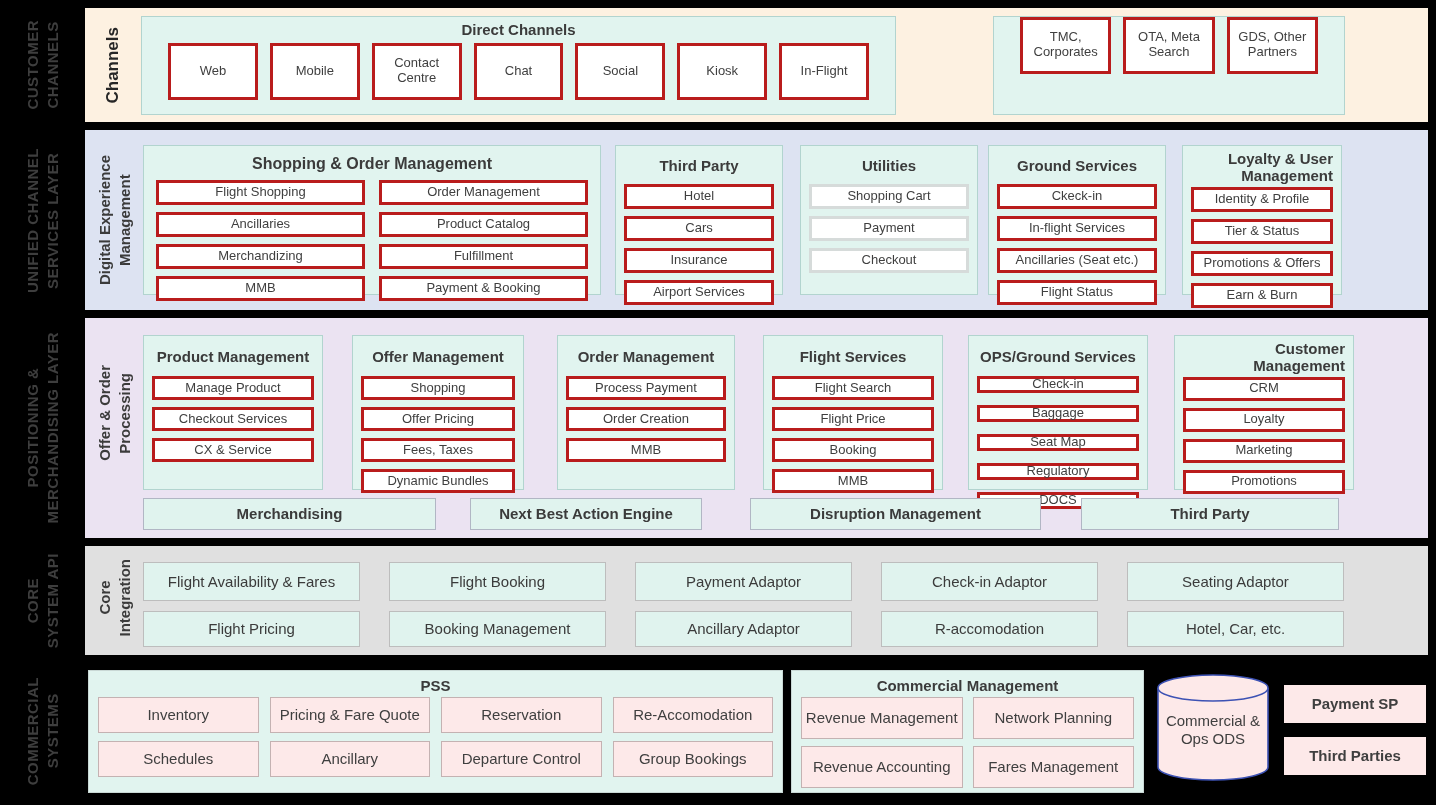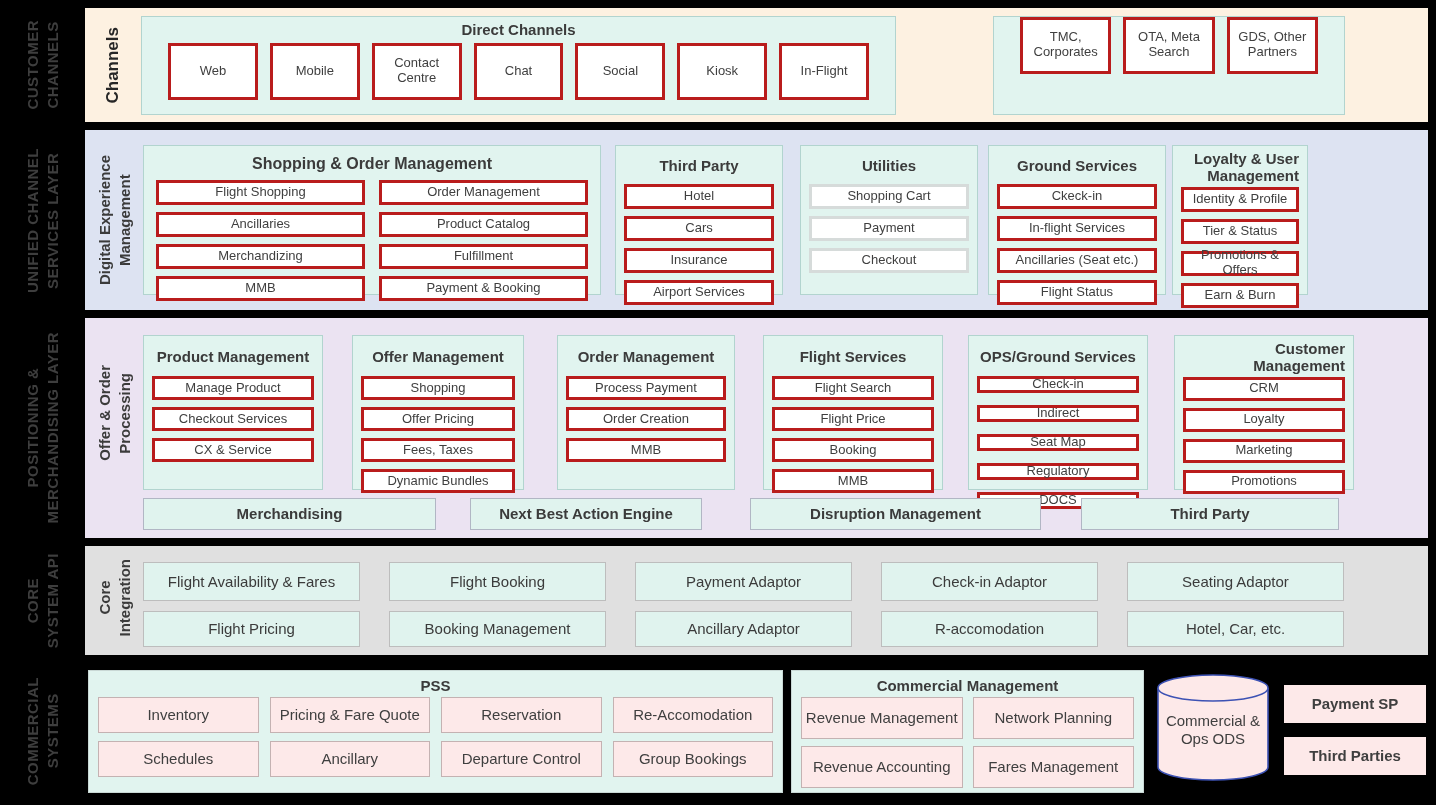--- a/index.html
+++ b/index.html
@@ -39,21 +39,21 @@
 
   
   .band2 { height:180px; }
   .lav { flex:1; background:#dde3f2; display:flex; padding:15px 0; }
   .dx-side { width:58px; flex:none; display:flex; align-items:center; justify-content:center; }
   .dx-side .vert { font-weight:bold; font-size:15px; color:#3b3b3b; line-height:1.3; }
   .p-shop { width:458px; }
   .p-tp   { width:168px; margin-left:14px; }
   .p-ut   { width:178px; margin-left:17px; }
   .p-gs   { width:178px; margin-left:10px; }
-  .p-loy  { width:136px; margin-left:6px; }
+  .p-loy  { width:160px; margin-left:16px; }
   .band2 .panel { padding:4px 8px; }
   .band2 .panel-title { font-size:15px; min-height:32px; flex:none; }
   .p-shop .panel-title { font-size:16px; min-height:28px; }
   .shop-grid { display:grid; grid-template-columns:1fr 1fr; column-gap:14px; row-gap:7px; padding:2px 4px; }
   .shop-grid .wbox { height:25px; }
   .vstack { display:flex; flex-direction:column; row-gap:7px; padding-top:2px; }
   .vstack .wbox { height:25px; flex:none; }
   .wbox.light { border-color:#d6dbda; }
 
   
@@ -241,21 +241,21 @@
             <div class="wbox">Flight Search</div>
             <div class="wbox">Flight Price</div>
             <div class="wbox">Booking</div>
             <div class="wbox">MMB</div>
           </div>
         </div>
         <div class="panel c-op">
           <div class="panel-title">OPS/Ground Services</div>
           <div class="vstack tight">
             <div class="wbox">Check-in</div>
-            <div class="wbox">Indirect</div>
+            <div class="wbox">Baggage</div>
             <div class="wbox">Seat Map</div>
             <div class="wbox">Regulatory</div>
             <div class="wbox">DOCS</div>
           </div>
         </div>
         <div class="panel c-cm">
           <div class="panel-title">Customer Management</div>
           <div class="vstack">
             <div class="wbox">CRM</div>
             <div class="wbox">Loyalty</div>

